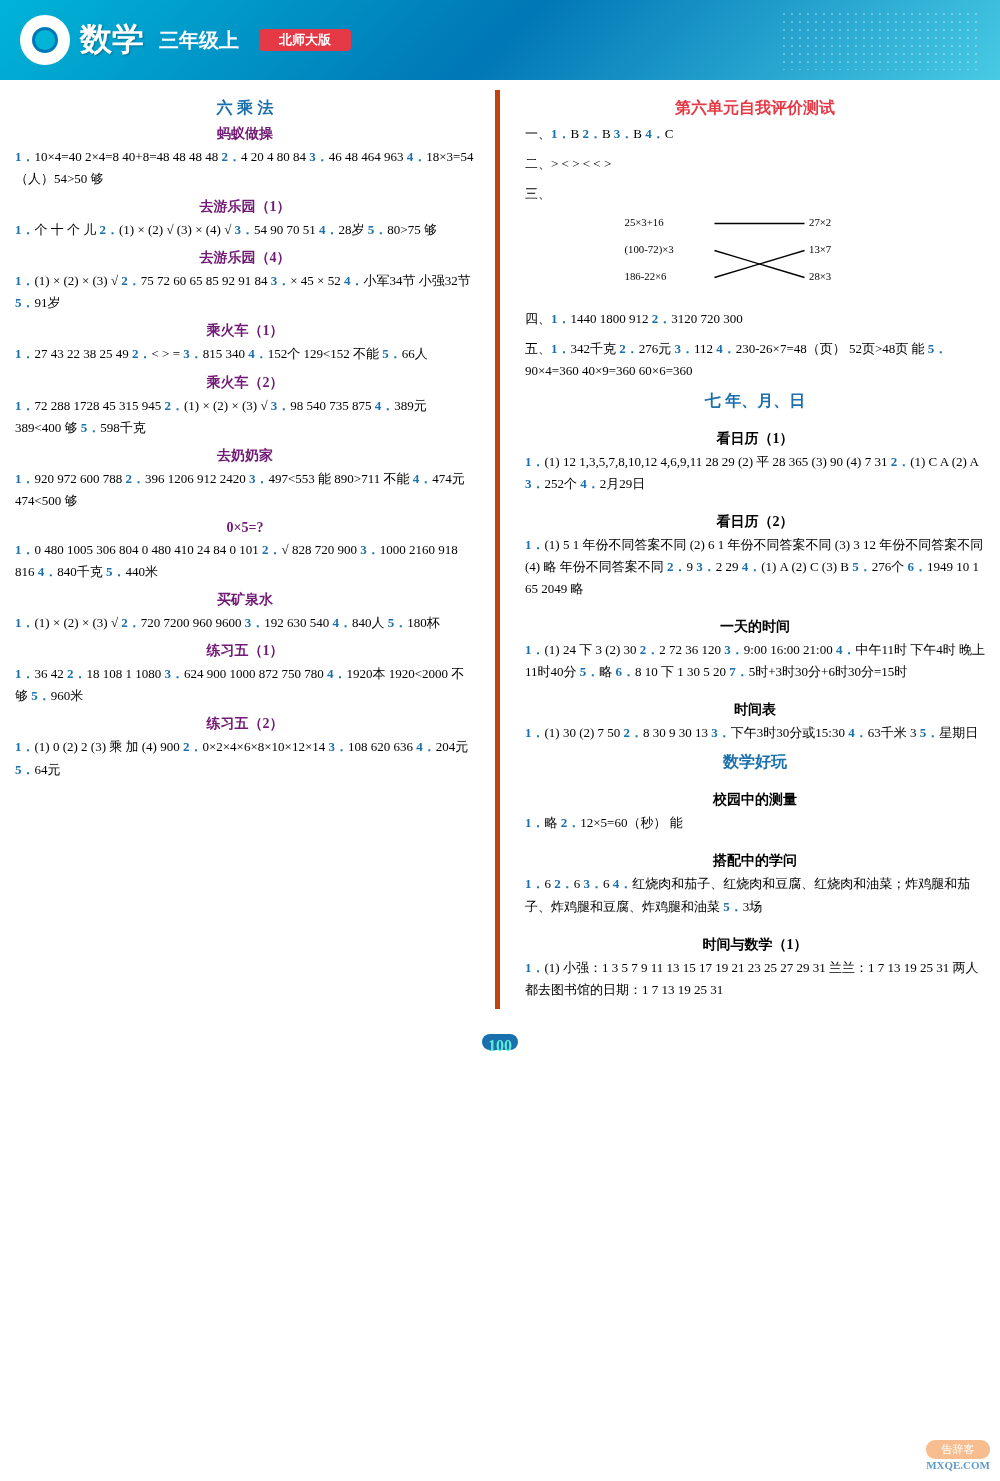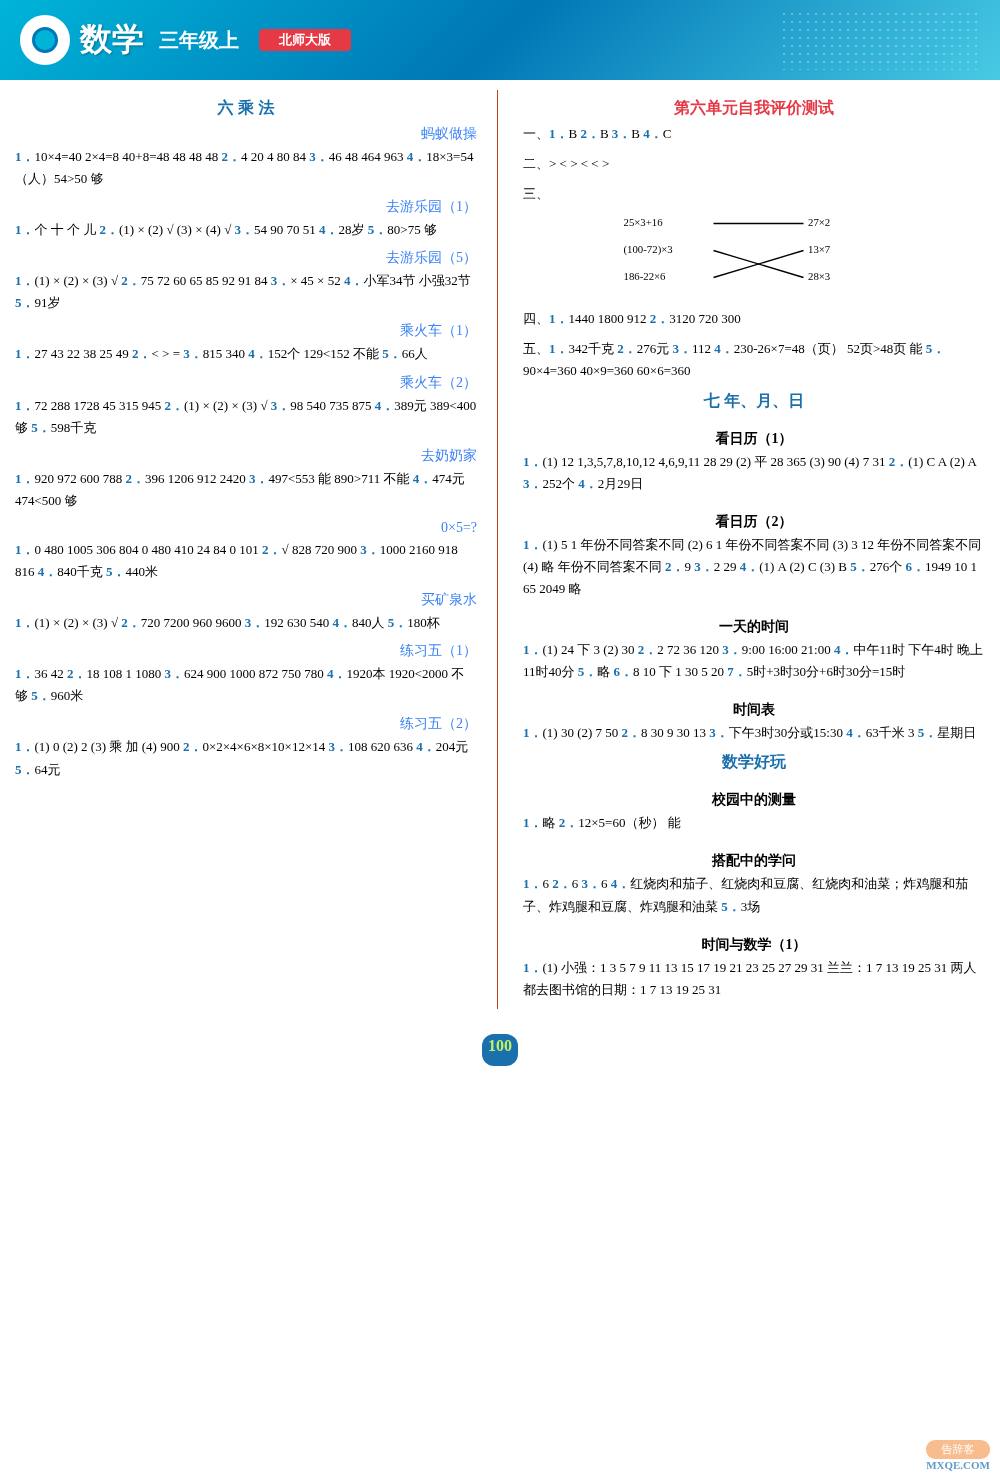--- a/index.html
+++ b/index.html
@@ -74,40 +74,40 @@
 
     
     .main-content {
       display: flex;
       padding: 10px 15px;
       gap: 20px;
     }
     .left-col {
       flex: 1;
       padding-right: 20px;
-      border-right: 1px solid #c2410c;
+      border-right: 5px solid #c2410c;
     }
     .right-col {
       flex: 1;
       padding-left: 5px;
     }
 
     .section-title {
       text-align: center;
       font-size: 16px;
       font-weight: bold;
       color: #1a6fad;
       margin: 8px 0 4px 0;
       font-family: "SimHei", sans-serif;
     }
     .sub-section-title {
-      text-align: right;
+      text-align: center;
       font-size: 14px;
-      font-weight: normal;
-      color: #3b82f6;
+      font-weight: bold;
+      color: #701a75;
       margin: 6px 0 3px 0;
     }
     .content-block {
       margin-bottom: 8px;
       line-height: 1.7;
       font-size: 13px;
     }
     .num-blue {
       color: #1a6fad;
       font-weight: bold;
@@ -143,23 +143,23 @@
 
     
     .page-number {
       text-align: center;
       margin: 15px 0 5px 0;
       font-size: 16px;
     }
     .page-num-box {
       display: inline-block;
       background: #1a6fad;
-      color: #bef264;
+      color: #5eead4;
       width: 36px;
-      height: 32px;
+      height: 16px;
       line-height: 24px;
       border-radius: 12px;
       font-weight: bold;
     }
 
     
     .watermark {
       position: absolute;
       bottom: 10px;
       right: 10px;
@@ -202,21 +202,21 @@
       <div class="sub-section-title">蚂蚁做操</div>
       <div class="content-block">
         <span class="num-blue">1．</span>10×4=40  2×4=8  40+8=48  48  48  48  <span class="num-blue">2．</span>4  20  4  80  84  <span class="num-blue">3．</span>46  48  464  963  <span class="num-blue">4．</span>18×3=54（人）54&gt;50  够
       </div>
 
       <div class="sub-section-title">去游乐园（1）</div>
       <div class="content-block">
         <span class="num-blue">1．</span>个  十  个  儿  <span class="num-blue">2．</span>(1) ×  (2) √  (3) ×  (4) √  <span class="num-blue">3．</span>54  90  70  51  <span class="num-blue">4．</span>28岁  <span class="num-blue">5．</span>80&gt;75  够
       </div>
 
-      <div class="sub-section-title">去游乐园（5）</div>
+      <div class="sub-section-title">去游乐园（4）</div>
       <div class="content-block">
         <span class="num-blue">1．</span>(1) ×  (2) ×  (3) √  <span class="num-blue">2．</span>75  72  60  65  85  92  91  84  <span class="num-blue">3．</span>×  45  ×  52  <span class="num-blue">4．</span>小军34节  小强32节  <span class="num-blue">5．</span>91岁
       </div>
 
       <div class="sub-section-title">乘火车（1）</div>
       <div class="content-block">
         <span class="num-blue">1．</span>27  43  22  38  25  49  <span class="num-blue">2．</span>&lt;  &gt;  =  <span class="num-blue">3．</span>815  340  <span class="num-blue">4．</span>152个  129&lt;152  不能  <span class="num-blue">5．</span>66人
       </div>
 
       <div class="sub-section-title">乘火车（2）</div>

